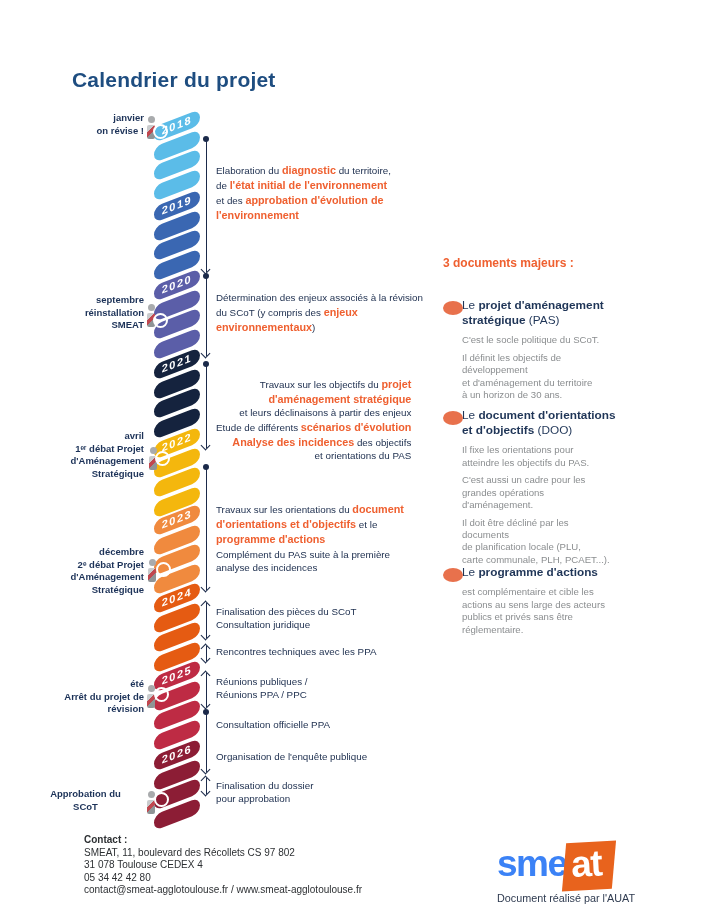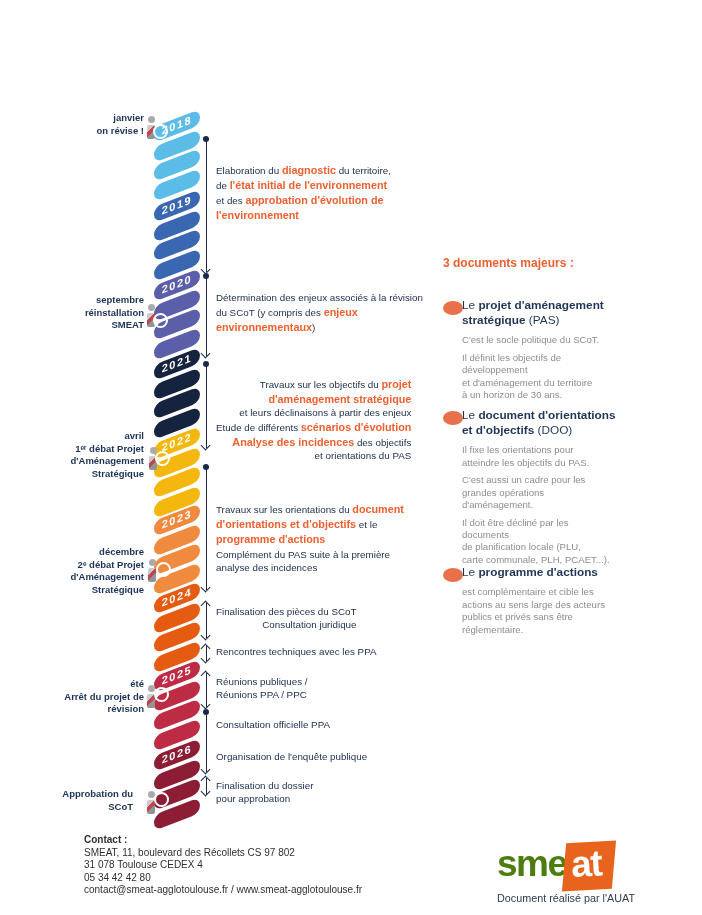--- a/index.html
+++ b/index.html
@@ -39,30 +39,31 @@
   .doc-head{padding-left:19px;font-size:11.8px;color:#1f3557;line-height:1.28;white-space:pre;}
   .doc-head .b{font-weight:700;}
   .doc-body{padding-left:19px;margin-top:6px;}
   .doc-body p{margin:0 0 5px;font-size:9.6px;color:#8b8e90;line-height:1.3;white-space:pre;}
 
   
   .contact{position:absolute;left:72px;top:834px;color:#2d3033;font-size:10px;line-height:1.26;margin-left:12px;}
   .contact .lbl{font-weight:700;}
   .contact .lines{white-space:pre;}
   .logo{position:absolute;left:497px;top:842px;white-space:nowrap;}
-  .logo-sme{font-size:37px;font-weight:800;color:#4d7c0f;letter-spacing:-1.5px;}
+  .logo-sme{font-size:37px;font-weight:800;color:#3b82f6;letter-spacing:-1.5px;}
   .logo-at-box{display:inline-block;background:#e8631d;transform:rotate(-3deg) skewX(-8deg);padding:1px 13px 5px 7px;margin-left:-3px;vertical-align:baseline;}
   .logo-at{display:inline-block;font-size:37px;font-weight:800;color:#fff;letter-spacing:-1.5px;transform:skewX(8deg);}
   .logo-credit{position:absolute;left:497px;top:892px;font-size:10.8px;color:#2f3b50;}
 </style>
 </head>
 <body>
 
 <div class="page">
 
+  <div class="title">Calendrier du projet</div>
 
   <div id="ribbon">
       <div class="year-block" style="top: 118px;">
         <div class="rib-seg" style="top: 0px; background: rgb(91, 188, 232);">
           <div class="year-label">2018</div>
         </div>
         <div class="rib-seg" style="top: 19.6px; background: rgb(91, 188, 232);"></div>
         <div class="rib-seg" style="top: 39.2px; background: rgb(91, 188, 232);"></div>
         <div class="rib-seg" style="top: 58.8px; background: rgb(91, 188, 232);"></div>
       </div>
@@ -141,21 +142,21 @@
 1ᵉʳ débat Projet
 d'Aménagement
 Stratégique</div>
   <div class="ms" style="left:49px;top:546px;">décembre
 2ᵉ débat Projet
 d'Aménagement
 Stratégique</div>
   <div class="ms" style="left:49px;top:678px;">été
 Arrêt du projet de
 révision</div>
-  <div class="ms" style="left:38px;top:788px;">Approbation du
+  <div class="ms" style="left:38px;top:788px;text-align:center;">Approbation du
 SCoT</div>
 
   <span class="pin-dot" style="left:148px;top:116px;"></span>
   <span class="pin-pencil" style="left:147px;top:125px;"></span>
   <span class="ring" style="left:153px;top:124px;"></span>
 
   <span class="pin-dot" style="left:148px;top:304px;"></span>
   <span class="pin-pencil" style="left:147px;top:313px;"></span>
   <span class="ring" style="left:153px;top:313px;"></span>
 
@@ -223,21 +224,21 @@
 d'aménagement stratégique</span><span>
 et leurs déclinaisons à partir des enjeux
 Etude de différents </span><span class="hl">scénarios d'évolution</span><span>
 </span><span class="hl">Analyse des incidences</span><span> des objectifs
 et orientations du PAS</span></div>
   <div class="phase" style="top:502px;"><span>Travaux sur les orientations du </span><span class="hl">document
 d'orientations et d'objectifs</span><span> et le
 </span><span class="hl">programme d'actions</span></div>
   <div class="phase" style="top:549px;"><span>Complément du PAS suite à la première
 analyse des incidences</span></div>
-  <div class="phase" style="top:606px;text-align:right;"><span>Finalisation des pièces du SCoT
+  <div class="phase" style="top:606px;"><span>Finalisation des pièces du SCoT
 Consultation juridique</span></div>
   <div class="phase" style="top:646px;"><span>Rencontres techniques avec les PPA</span></div>
   <div class="phase" style="top:676px;"><span>Réunions publiques /
 Réunions PPA / PPC</span></div>
   <div class="phase" style="top:719px;"><span>Consultation officielle PPA</span></div>
   <div class="phase" style="top:751px;"><span>Organisation de l'enquête publique</span></div>
   <div class="phase" style="top:780px;"><span>Finalisation du dossier
 pour approbation</span></div>
 
   <div class="docs-head">3 documents majeurs :</div>

